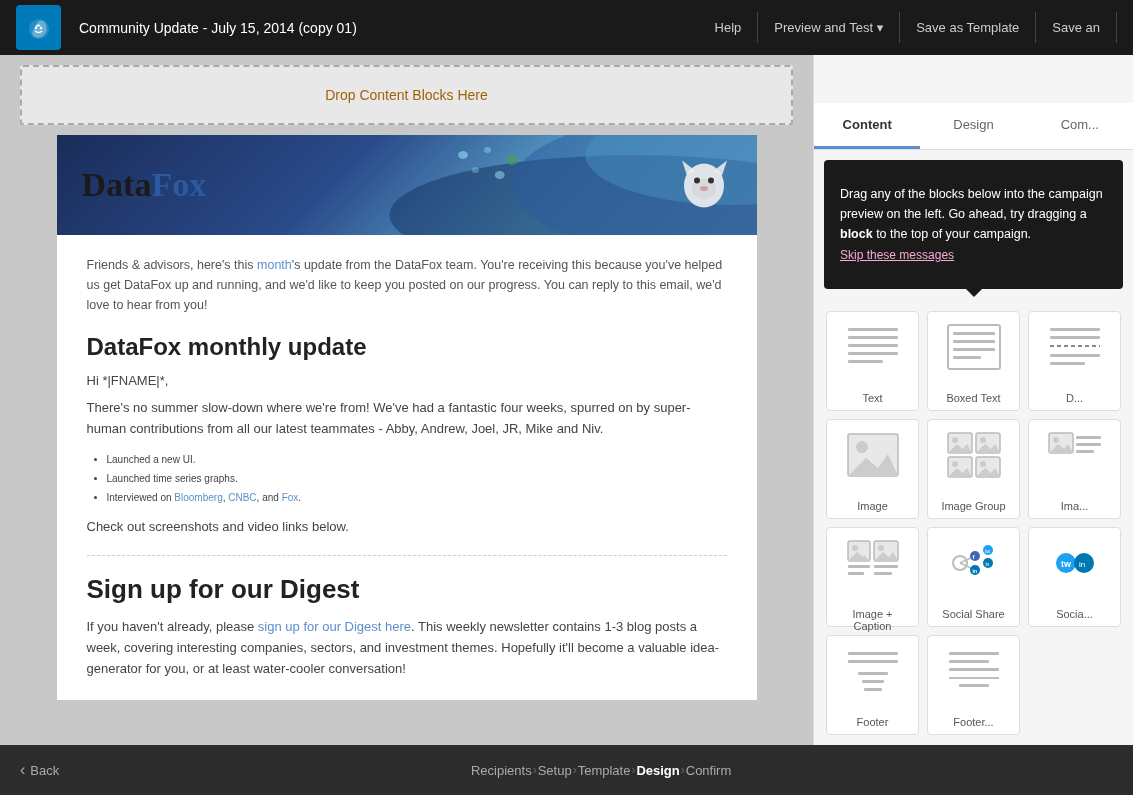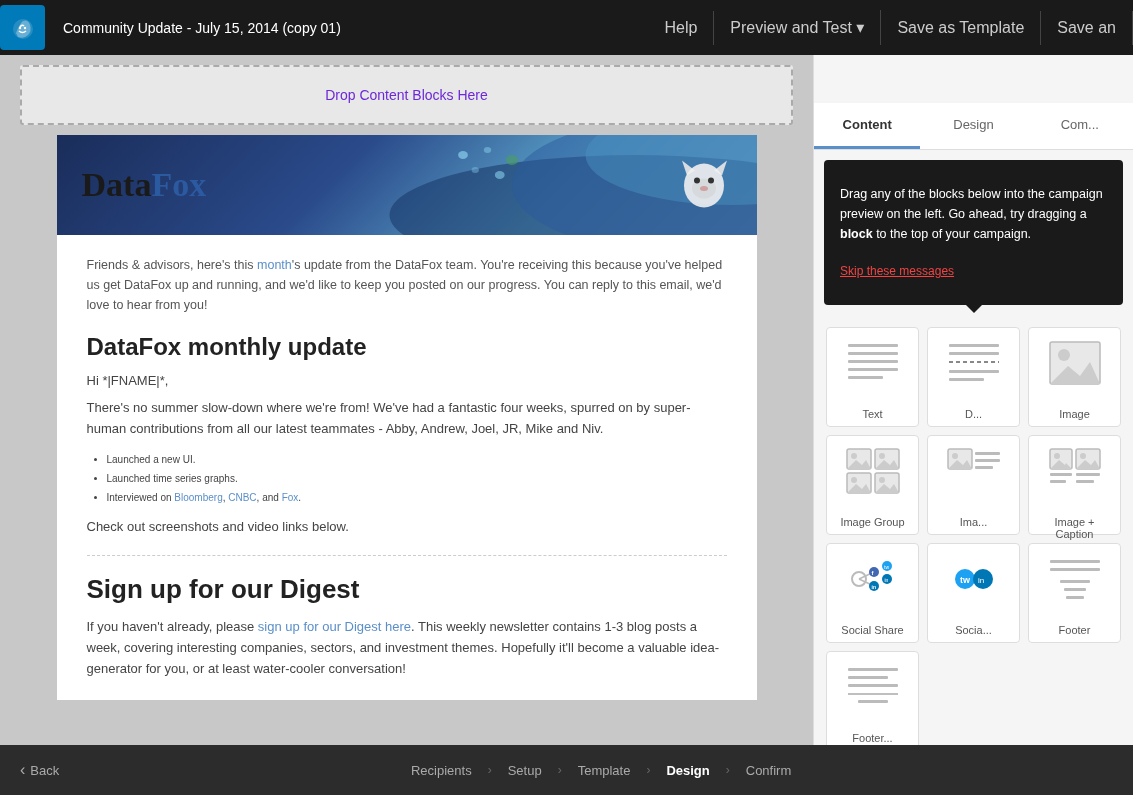--- a/index.html
+++ b/index.html
@@ -4,61 +4,61 @@
   <style>
     * { box-sizing: border-box; margin: 0; padding: 0; }
     body { font-family: Arial, sans-serif; background: #f0f0f0; width: 1133px; height: 795px; overflow: hidden; display: flex; flex-direction: column; }
 
     
     .topbar {
       background: #1a1a1a;
       height: 55px;
       display: flex;
       align-items: center;
-      padding: 0 0;
+      padding: 0 16px;
       flex-shrink: 0;
     }
     .topbar-logo {
       width: 45px; height: 45px; background: #007ab8; border-radius: 4px;
       display: flex; align-items: center; justify-content: center; margin-right: 18px; flex-shrink: 0;
     }
     .topbar-logo svg { width: 30px; height: 30px; }
     .topbar-title { color: #ffffff; font-size: 14px; flex: 1; }
     .topbar-actions { display: flex; align-items: center; gap: 0; }
     .topbar-btn {
-      color: #cccccc; font-size: 16px; padding: 8px 16px; cursor: pointer;
+      color: #cccccc; font-size: 13px; padding: 8px 16px; cursor: pointer;
       border-right: 1px solid #444; background: transparent; white-space: nowrap;
     }
     .topbar-btn.has-arrow::after { content: ' ▾'; }
 
     
     .bottombar {
       background: #2c2c2c;
       height: 50px;
       display: flex;
       align-items: center;
       padding: 0 20px;
       flex-shrink: 0;
     }
     .back-btn { color: #aaa; font-size: 13px; display: flex; align-items: center; gap: 5px; cursor: pointer; margin-right: 30px; }
     .back-btn::before { content: '‹'; font-size: 16px; }
-    .breadcrumb-nav { display: flex; align-items: center; flex: 1; justify-content: center; gap: 16px; }
+    .breadcrumb-nav { display: flex; align-items: center; flex: 1; justify-content: center; gap: 1px; }
     .breadcrumb-item { color: #aaa; font-size: 13px; cursor: pointer; }
     .breadcrumb-item.active { color: #fff; font-weight: bold; }
     .breadcrumb-sep { color: #666; font-size: 12px; }
 
     
     .main { display: flex; flex: 1; overflow: hidden; }
 
     
     .canvas-area {
       flex: 1; overflow-y: auto; background: #c8c8c8; padding: 10px 20px;
     }
     .drop-zone {
-      border: 2px dashed #aaa; background: #e8e8e8; color: #6d28d9; text-align: center;
+      border: 2px dashed #aaa; background: #e8e8e8; color: #a16207; text-align: center;
       padding: 20px; font-size: 14px; margin-bottom: 10px; border-radius: 3px;
     }
     .email-body { background: #fff; max-width: 700px; margin: 0 auto; padding: 0; }
     .email-banner { width: 100%; height: 100px; background: linear-gradient(135deg, #1a2d5a 0%, #2a4a8a 40%, #5ba3c9 70%, #87ceeb 100%); display: flex; align-items: center; padding: 18px 25px; position: relative; overflow: hidden; }
     .email-content { padding: 20px 30px; }
     .intro-text { color: #555; font-size: 12.5px; line-height: 1.6; margin-bottom: 18px; }
     .intro-text a { color: #5a8fc9; text-decoration: none; }
     .section-title { font-size: 24px; font-weight: bold; color: #222; margin-bottom: 12px; }
     .hi-line { font-size: 13px; color: #444; margin-bottom: 10px; }
     .body-text { font-size: 13px; color: #444; line-height: 1.6; margin-bottom: 12px; }
@@ -85,21 +85,21 @@
     
     .tooltip-box {
       background: #1a1a1a; color: #fff; padding: 24px 16px; margin: 10px; border-radius: 4px;
       font-size: 12.5px; line-height: 1.6; position: relative;
     }
     .tooltip-box::after {
       content: ''; position: absolute; bottom: -8px; left: 50%; transform: translateX(-50%);
       border: 8px solid transparent; border-top-color: #1a1a1a; border-bottom: none;
     }
     .tooltip-box b { font-weight: bold; }
-    .tooltip-link { color: #ef4444; text-decoration: underline; cursor: pointer; display: block; margin-top: 18px; font-size: 12px; }
+    .tooltip-link { color: #f9a8d4; text-decoration: underline; cursor: pointer; display: block; margin-top: 2px; font-size: 12px; }
 
     
     .blocks-grid {
       display: grid; grid-template-columns: repeat(3, 1fr); gap: 8px; padding: 12px; overflow-y: auto; flex: 1;
     }
     .block-item {
       background: #fff; border: 1px solid #ddd; border-radius: 4px; padding: 10px 6px 8px;
       display: flex; flex-direction: column; align-items: center; gap: 20px; cursor: pointer;
       min-height: 100px;
     }
@@ -218,20 +218,32 @@
             <rect x="4" y="6" width="50" height="3" rx="1" fill="#bbb"></rect>
             <rect x="4" y="14" width="50" height="3" rx="1" fill="#bbb"></rect>
             <rect x="4" y="22" width="50" height="3" rx="1" fill="#bbb"></rect>
             <rect x="4" y="30" width="50" height="3" rx="1" fill="#bbb"></rect>
             <rect x="4" y="38" width="35" height="3" rx="1" fill="#bbb"></rect>
           </svg>
         </div>
         <div class="block-label">Text</div>
       </div>
 
+      <div class="block-item">
+        <div class="block-icon">
+          <svg width="58" height="50" viewBox="0 0 58 50">
+            <rect x="3" y="3" width="52" height="44" rx="2" fill="none" stroke="#bbb" stroke-width="2"></rect>
+            <rect x="8" y="10" width="42" height="3" rx="1" fill="#bbb"></rect>
+            <rect x="8" y="18" width="42" height="3" rx="1" fill="#bbb"></rect>
+            <rect x="8" y="26" width="42" height="3" rx="1" fill="#bbb"></rect>
+            <rect x="8" y="34" width="28" height="3" rx="1" fill="#bbb"></rect>
+          </svg>
+        </div>
+        <div class="block-label">Boxed Text</div>
+      </div>
 
       <div class="block-item" style="overflow:hidden;">
         <div class="block-icon">
           <svg width="58" height="50" viewBox="0 0 58 50">
             <rect x="4" y="6" width="50" height="3" rx="1" fill="#bbb"></rect>
             <rect x="4" y="14" width="50" height="3" rx="1" fill="#bbb"></rect>
             <line x1="4" y1="24" x2="54" y2="24" stroke="#888" stroke-width="2" stroke-dasharray="4,3"></line>
             <rect x="4" y="32" width="50" height="3" rx="1" fill="#bbb"></rect>
             <rect x="4" y="40" width="35" height="3" rx="1" fill="#bbb"></rect>
           </svg>

